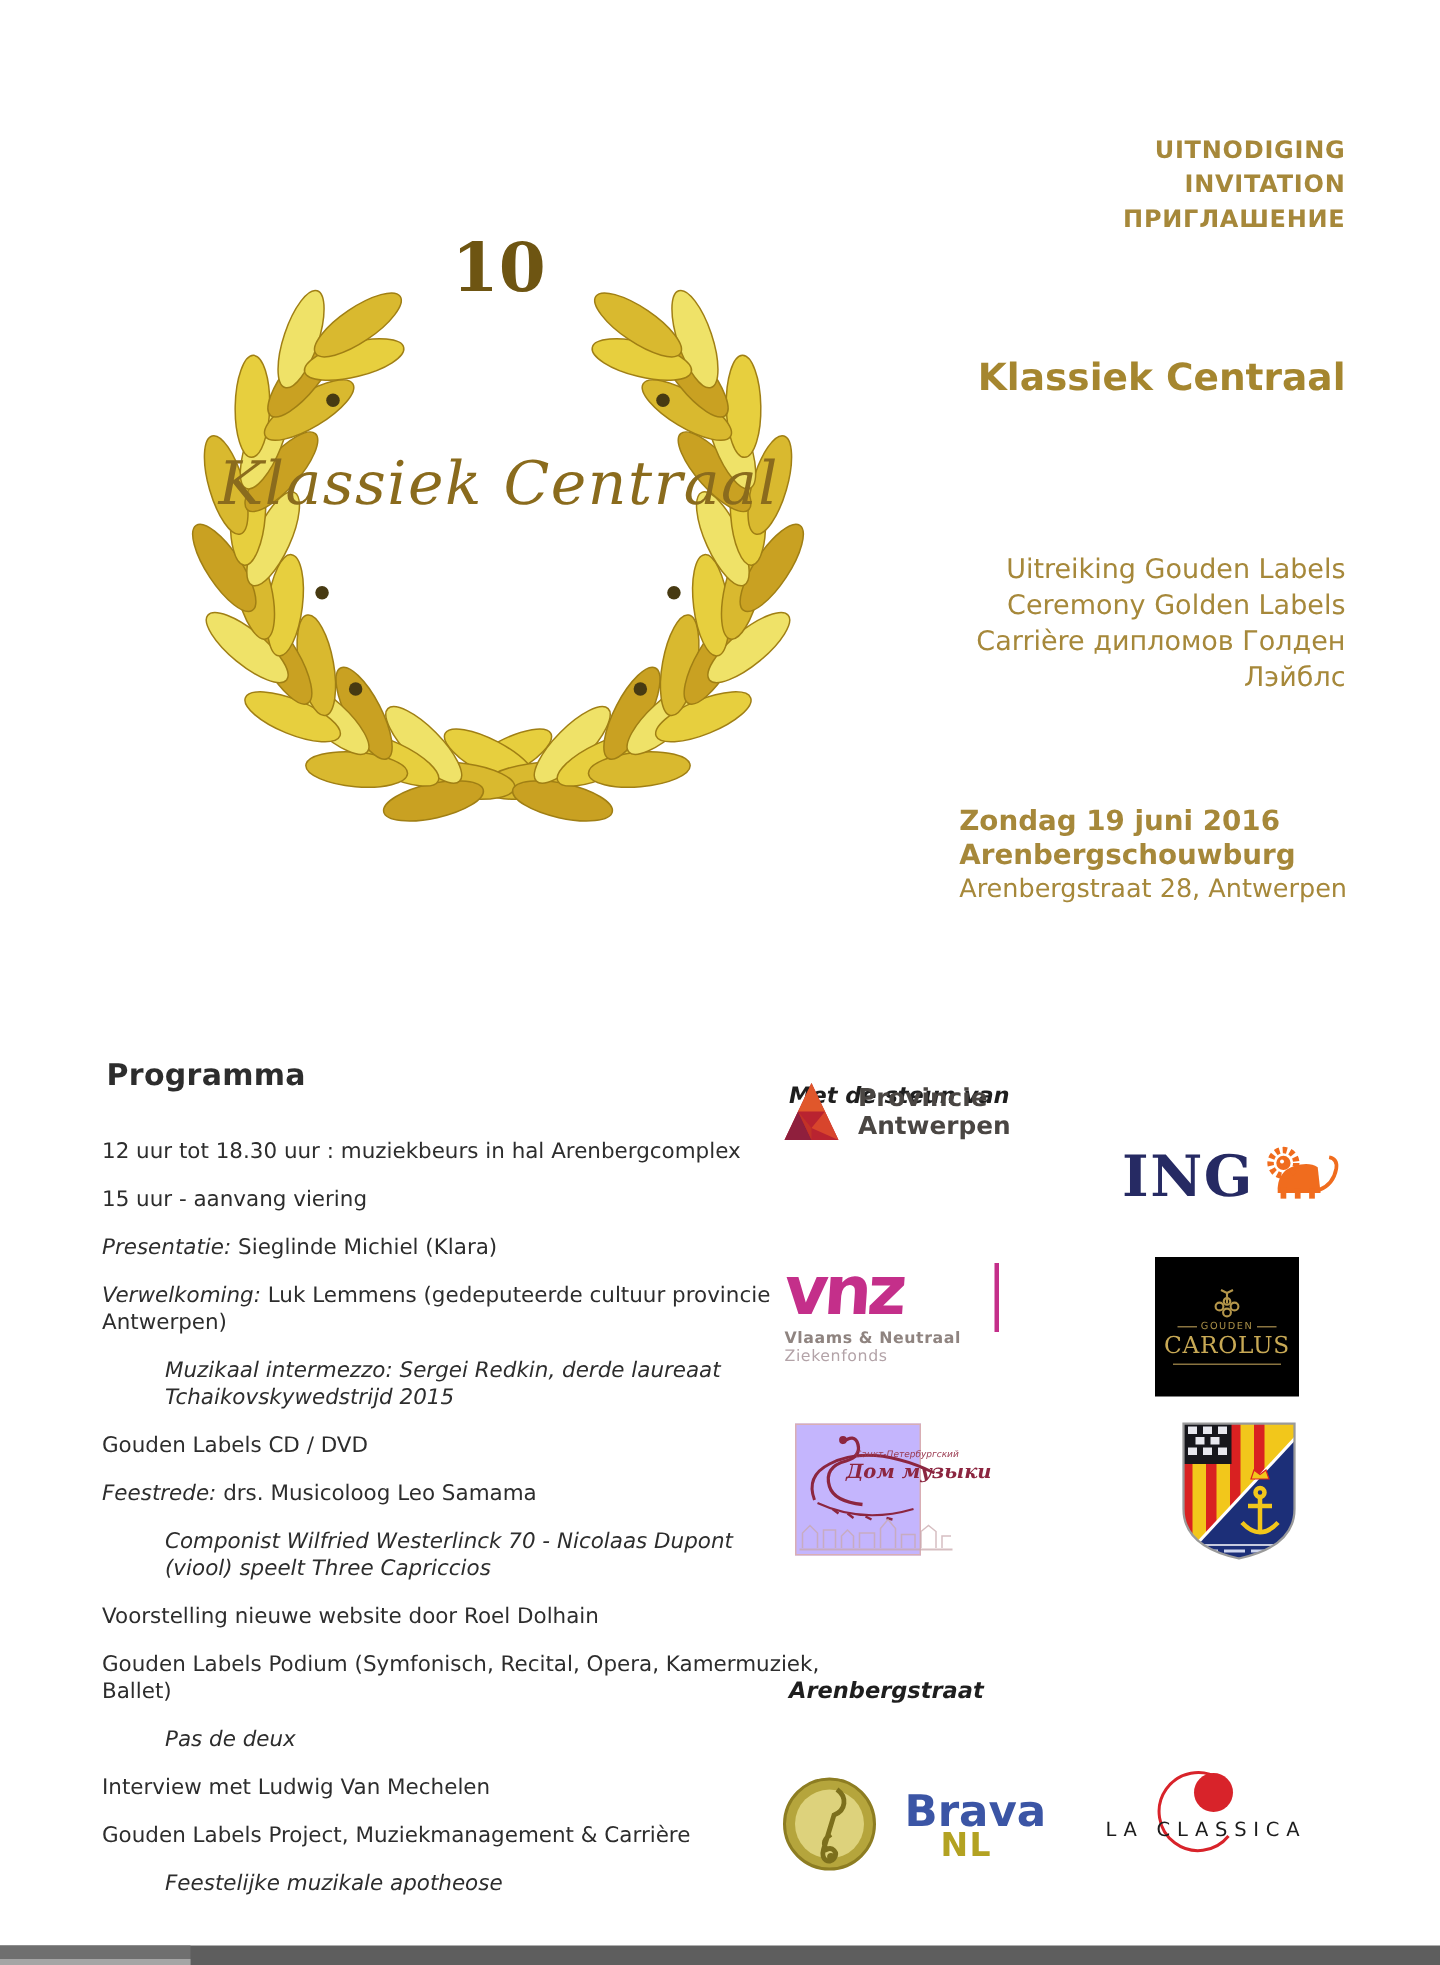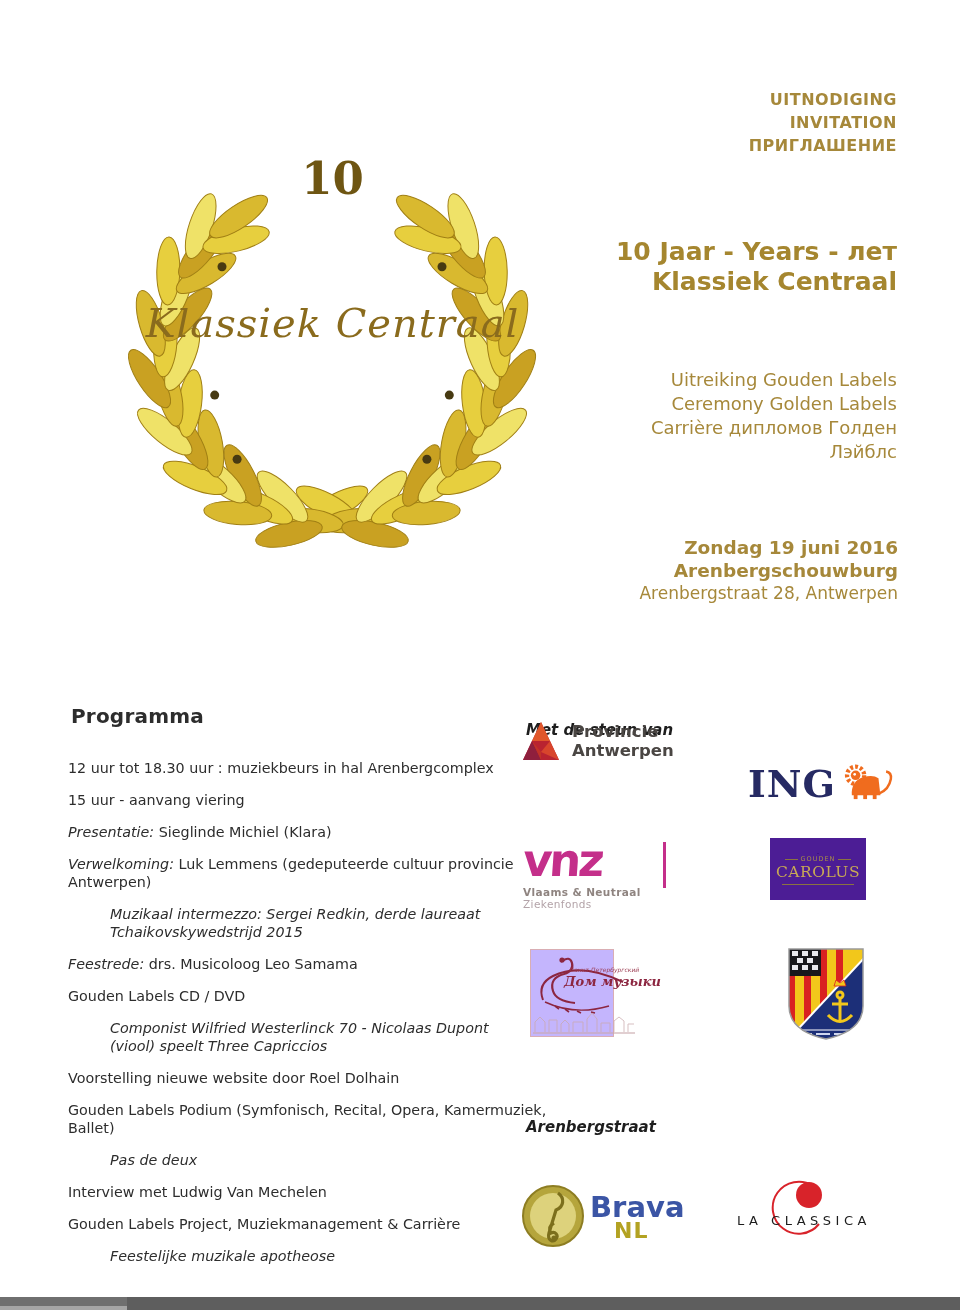--- a/index.html
+++ b/index.html
@@ -6,21 +6,21 @@
 body{background:#ffffff}
 .page{position:relative;width:960px;height:1310px;background:#fff;overflow:hidden;
   font-family:"DejaVu Sans","Liberation Sans",sans-serif;color:#2d2d2d}
 
 
 .invite{position:absolute;top:88px;right:63px;text-align:right;font-size:16px;font-weight:bold;
   line-height:23px;letter-spacing:.5px;color:#a6883a}
 .title-block{position:absolute;top:237px;right:63px;text-align:right;font-size:25px;font-weight:bold;
   line-height:30px;color:#a5862f}
 .ceremony{position:absolute;top:368px;right:63px;text-align:right;font-size:18px;line-height:24px;color:#a6883a}
-.event{position:absolute;top:536px;right:62px;text-align:right;font-size:17px;line-height:23px;color:#a6883a}
+.event{position:absolute;top:536px;right:62px;font-size:17px;line-height:23px;color:#a6883a}
 .event .b{font-weight:bold;font-size:18.5px}
 
 
 .wreath{position:absolute;left:110px;top:148px;width:445px;height:430px}
 .wreath svg{position:absolute;left:0;top:0;width:445px;height:430px;overflow:visible}
 .w10{position:absolute;left:0;right:0;top:4px;text-align:center;
   font-family:"DejaVu Serif","Liberation Serif",serif;font-weight:bold;font-size:45px;color:#6e5512}
 .wscript{position:absolute;left:0;right:0;top:152px;text-align:center;
   font-family:"DejaVu Serif","Liberation Serif",serif;font-style:italic;font-size:40px;
   color:#8a6b1d;letter-spacing:1px}
@@ -50,42 +50,42 @@
 
 
 .vnz{position:absolute;left:523px;top:840px;width:142px}
 .vnz-word{display:inline-block;font-size:45px;font-weight:bold;color:#c42f8a;letter-spacing:-3px;
   line-height:42px;transform:skewX(-4deg)}
 .vnz-bar{position:absolute;right:-1px;top:2px;width:3px;height:46px;background:#c42f8a}
 .vnz-sub1{margin-top:4px;font-size:10.5px;font-weight:bold;color:#8f8480;letter-spacing:.4px}
 .vnz-sub2{font-size:10.5px;color:#b3a3a8;letter-spacing:.4px}
 
 
-.carolus{position:absolute;left:770px;top:838px;width:96px;height:62px;background:#4c1d95;
+.carolus{position:absolute;left:770px;top:838px;width:96px;height:93px;background:#000000;
   display:flex;flex-direction:column;align-items:center;justify-content:center;padding:15px}
 .car-top{display:flex;align-items:center;gap:3px;font-size:6.5px;letter-spacing:1px;color:#a98f47;margin-top:1px}
 .car-top .dash{width:13px;border-top:1px solid #8a7440}
 .car-name{font-family:"DejaVu Serif","Liberation Serif",serif;font-size:15.5px;letter-spacing:.5px;color:#c8a955}
 .car-line{width:72px;border-top:1px solid #8a7440;margin-top:3px}
 
 
 .dom{position:absolute;left:530px;top:949px;width:84px;height:88px;background:#c4b5fd;border:1px solid #d9aeb4}
 .dom svg{position:absolute;left:0;top:0;width:106px;height:86px}
 .dom-small{position:absolute;left:39px;top:16px;font-size:6px;font-style:italic;color:#9a3a50;white-space:nowrap}
 .dom-name{position:absolute;left:33px;top:24px;font-family:"DejaVu Serif","Liberation Serif",serif;
   font-style:italic;font-weight:bold;font-size:13px;color:#8c2640;white-space:nowrap}
 
 
 .shield{position:absolute;left:786px;top:946px;width:80px;height:96px}
 .shield svg{width:80px;height:96px}
 
 
 .brava{position:absolute;left:521px;top:1183px;display:flex;align-items:center}
 .brava svg{width:64px;height:67px}
-.brava-text{margin-left:5px}
+.brava-text{margin-left:18px}
 .brava-name{font-size:29px;font-weight:bold;color:#3b55a5;line-height:28px}
 .brava-nl{font-size:22px;font-weight:bold;color:#b3a222;letter-spacing:1px;margin-left:24px;line-height:20px}
 
 
 .laclassica{position:absolute;left:737px;top:1180px;width:162px;height:62px}
 .lc-text{position:absolute;left:0;top:33px;font-size:13px;letter-spacing:4.5px;color:#1c1c1c;white-space:nowrap}
 .laclassica svg{position:absolute;left:24px;top:0;width:74px;height:62px}
 
 
 .bottom-bar{position:absolute;left:0;top:1297px;width:960px;height:13px;background:#5e5e5e}
@@ -96,21 +96,20 @@
 
 <div class="page">
 
   <div class="invite">
     <div>UITNODIGING</div>
     <div>INVITATION</div>
     <div>ПРИГЛАШЕНИЕ</div>
   </div>
 
   <div class="title-block">
-    <div>10 Jaar - Years - лет</div>
     <div>Klassiek Centraal</div>
   </div>
 
   <div class="ceremony">
     <div>Uitreiking Gouden Labels</div>
     <div>Ceremony Golden Labels</div>
     <div>Carrière дипломов Голден</div>
     <div>Лэйблс</div>
   </div>
 
@@ -192,22 +191,22 @@
   </div>
 
   <div class="programma">
     <div class="prog-head">Programma</div>
     <div id="program-list">
         <div class="prog-item">12 uur tot 18.30 uur : muziekbeurs in hal Arenbergcomplex</div>
         <div class="prog-item">15 uur - aanvang viering</div>
         <div class="prog-item"><span class="lead">Presentatie:</span> Sieglinde Michiel (Klara)</div>
         <div class="prog-item"><span class="lead">Verwelkoming:</span> Luk Lemmens (gedeputeerde cultuur provincie Antwerpen)</div>
         <div class="prog-item indent italic">Muzikaal intermezzo: Sergei Redkin, derde laureaat Tchaikovskywedstrijd 2015</div>
+        <div class="prog-item">Gouden Labels CD / DVD</div>
         <div class="prog-item"><span class="lead">Feestrede:</span> drs. Musicoloog Leo Samama</div>
-        <div class="prog-item">Gouden Labels CD / DVD</div>
         <div class="prog-item indent italic">Componist Wilfried Westerlinck 70 - Nicolaas Dupont (viool) speelt Three Capriccios</div>
         <div class="prog-item">Voorstelling nieuwe website door Roel Dolhain</div>
         <div class="prog-item">Gouden Labels Podium (Symfonisch, Recital, Opera, Kamermuziek, Ballet)</div>
         <div class="prog-item indent italic">Pas de deux</div>
         <div class="prog-item">Interview met Ludwig Van Mechelen</div>
         <div class="prog-item">Gouden Labels Project, Muziekmanagement &amp; Carrière</div>
         <div class="prog-item indent italic">Feestelijke muzikale apotheose</div>
       </div>
   </div>
 

